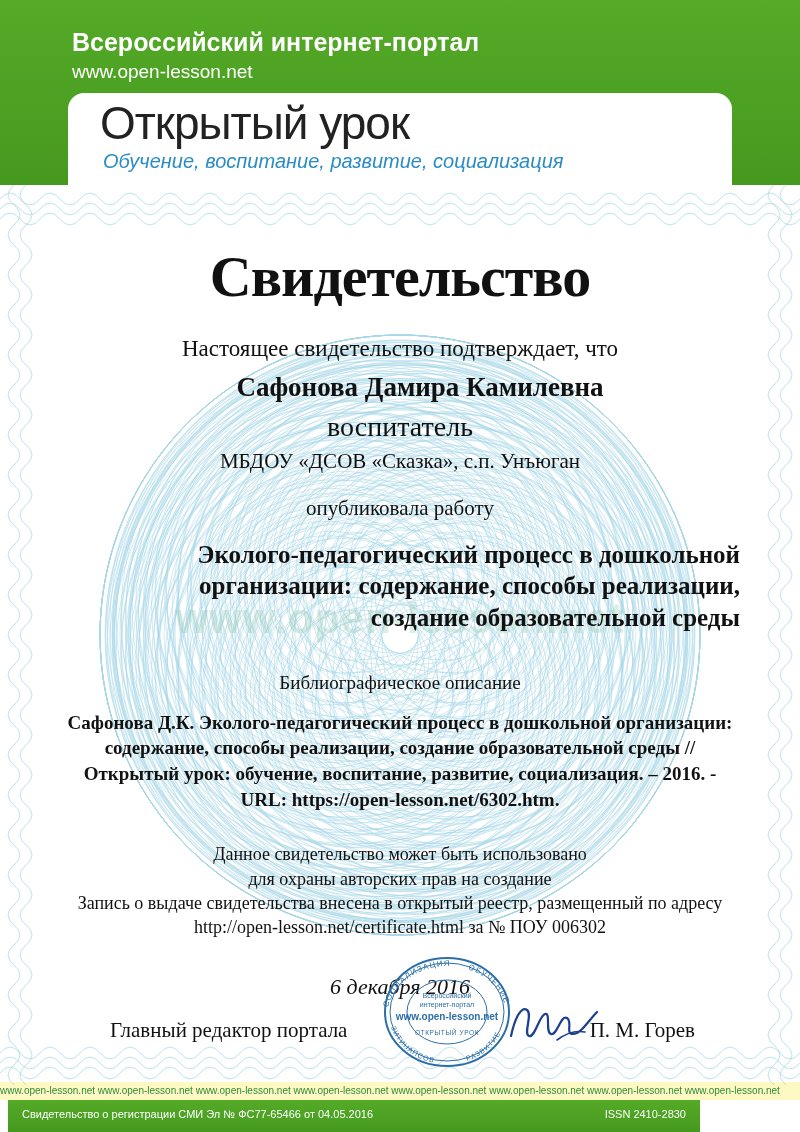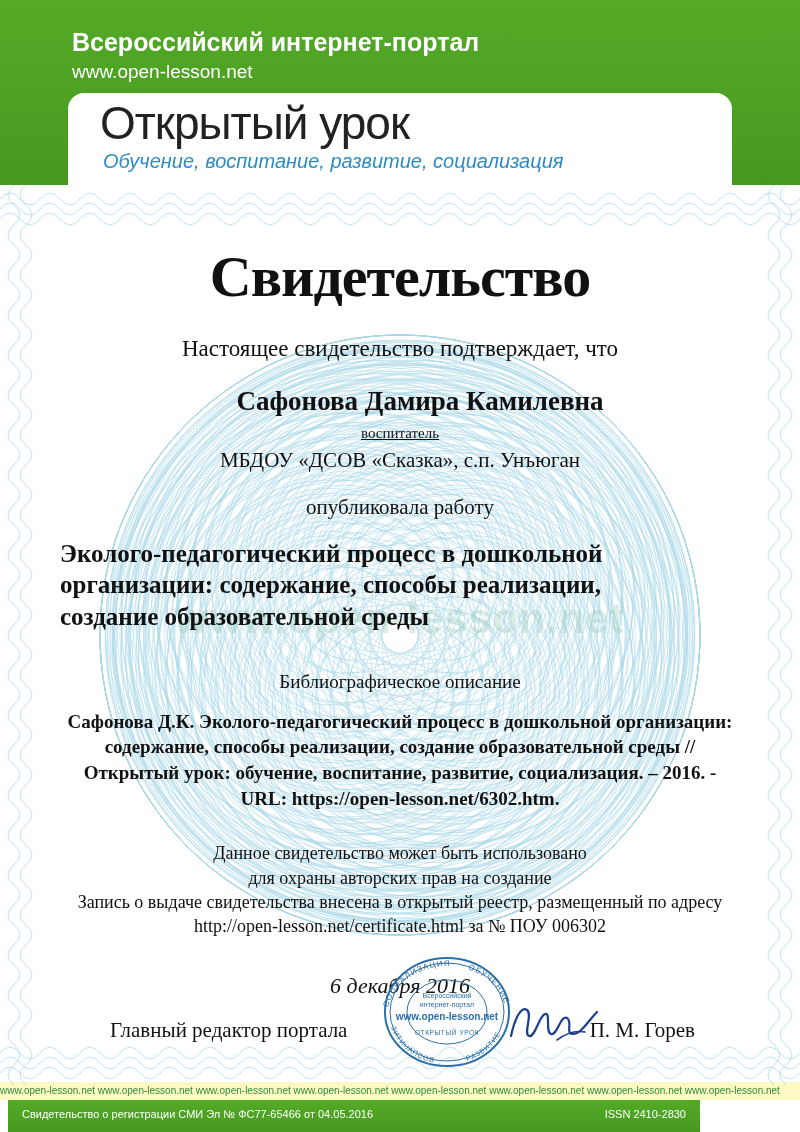--- a/index.html
+++ b/index.html
@@ -124,44 +124,43 @@
     text-align: center;
     font-size: 23px;
     color: #111111;
     margin-top: 26px;
   }
   .person {
     text-align: center;
     font-size: 27px;
     font-weight: bold;
     color: #111111;
-    margin-top: 24px;
+    margin-top: 10px;
     padding-left: 40px;
   }
   .position {
     text-align: center;
-    font-size: 15px;
+    font-size: 28px;
     color: #111111;
     margin-top: 8px;
-    text-decoration: underline;
   }
   .org {
     text-align: center;
     font-size: 21px;
     color: #111111;
     margin-top: 6px;
   }
   .published {
     text-align: center;
     font-size: 21px;
     color: #111111;
     margin-top: 22px;
   }
   .work-title {
-    text-align: left;
+    text-align: right;
     font-size: 25px;
     font-weight: bold;
     color: #111111;
     margin: 18px auto 0 auto;
     width: 680px;
     line-height: 1.25;
   }
   .biblio-label {
     text-align: center;
     font-size: 19px;

